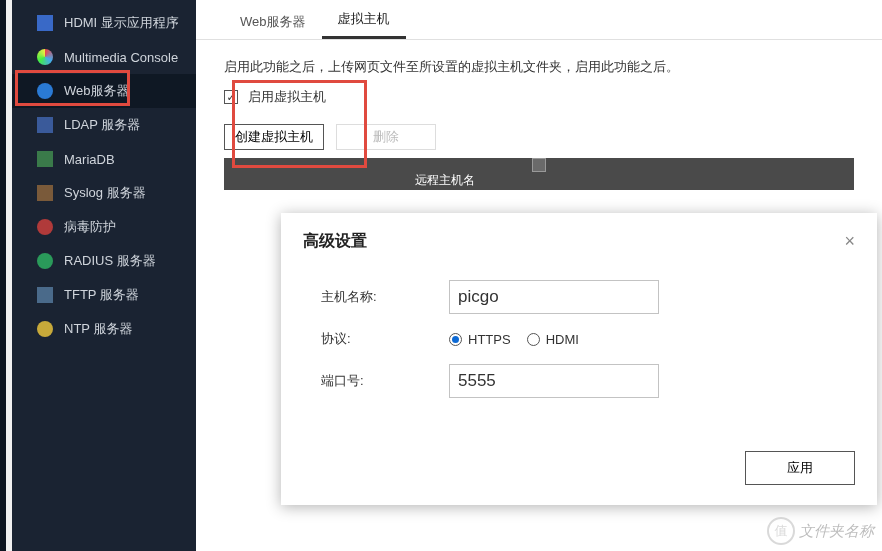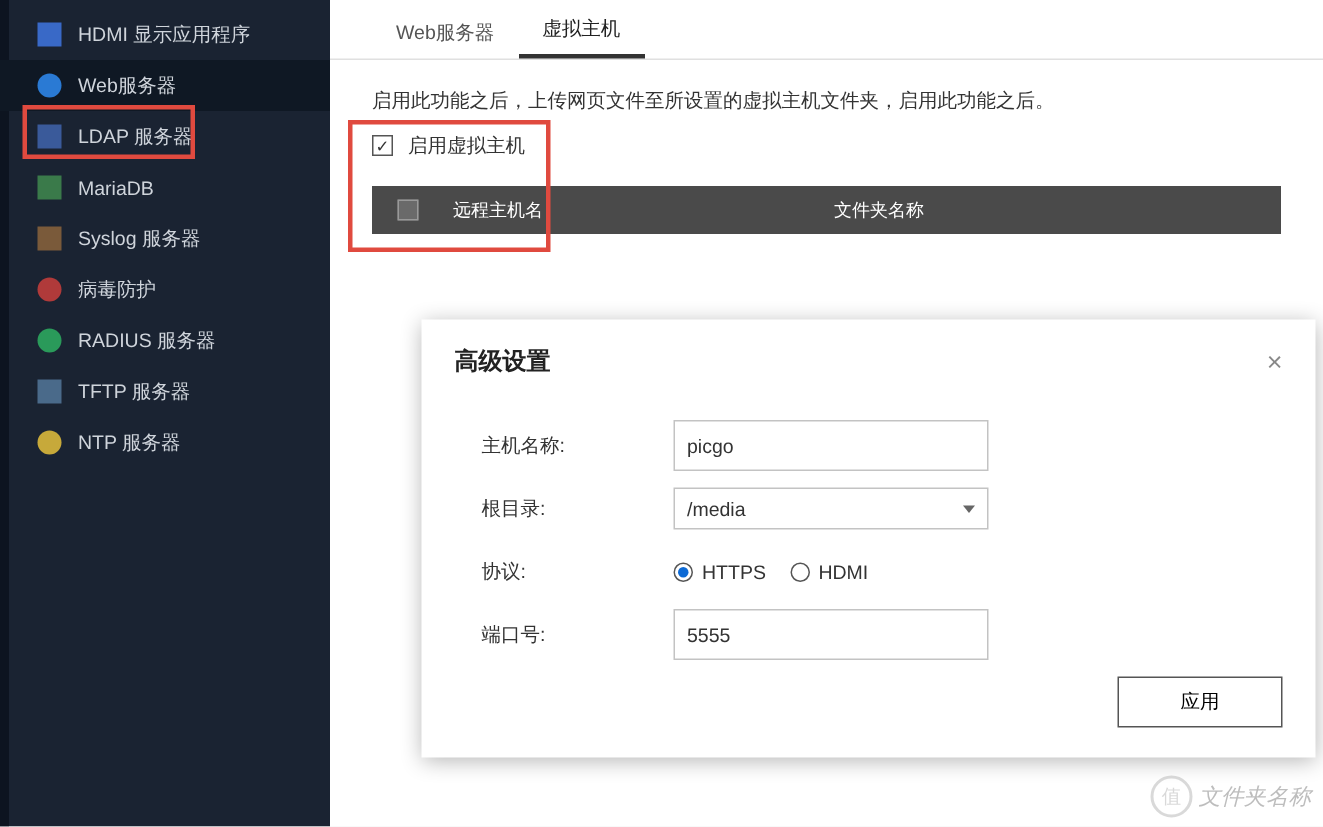--- a/index.html
+++ b/index.html
@@ -1,19 +1,19 @@
 <!DOCTYPE html>
 <html><head>
 <meta charset="utf-8">
 <style>
 * { margin: 0; padding: 0; box-sizing: border-box; font-family: "Microsoft YaHei", Arial, sans-serif; }
 body { width: 882px; height: 551px; overflow: hidden; background: #f0f0f0; position: relative; }
 .app { display: flex; width: 100%; height: 100%; }
 
-.sidebar { width: 220px; background: #1a2332; color: #cfd4db; flex-shrink: 0; padding-top: 6px; }
+.sidebar { width: 184px; background: #1a2332; color: #cfd4db; flex-shrink: 0; padding-top: 6px; margin-left: 12px; }
 .scrollbar-track { position: absolute; left: 0; top: 0; width: 6px; height: 551px; background: #0d1420; }
 
 .sb-item { display: flex; align-items: center; height: 34px; padding-left: 24px; font-size: 13px; cursor: pointer; position: relative; }
 .sb-item.active { background: #0f1824; }
 .sb-icon { width: 18px; height: 18px; margin-right: 10px; display:inline-flex; align-items:center; justify-content:center; font-size:12px; }
 .sb-icon svg, .sb-icon span { width: 16px; height: 16px; display:inline-block; }
 
 .highlight-box-1 { position: absolute; left: 15px; top: 70px; width: 115px; height: 36px; border: 3px solid #e04a3f; pointer-events: none; z-index: 5;}
 .highlight-box-2 { position: absolute; left: 232px; top: 80px; width: 135px; height: 88px; border: 3px solid #e04a3f; pointer-events: none; z-index: 5;}
 
@@ -25,34 +25,34 @@
 .description { font-size: 13px; color: #333; padding: 18px 28px 12px; }
 
 .controls { padding: 0 28px; }
 .checkbox-row { display: flex; align-items: center; font-size: 13px; color: #333; margin-bottom: 18px; }
 .checkbox { width: 14px; height: 14px; border: 1px solid #555; margin-right: 10px; display:inline-flex; align-items:center; justify-content:center; font-size:11px; color:#333;}
 
 .btn-row { display: flex; gap: 12px; margin-bottom: 8px; }
 .btn { width: 100px; height: 26px; font-size: 13px; border: 1px solid #555; background: #fff; cursor: pointer; display:flex; align-items:center; justify-content:center; }
 .btn.disabled { color: #bbb; border-color: #ddd; cursor: default; }
 
-.table-head { display: flex; align-items: center; height: 32px; background: #4a4a4a; color: #fff; font-size: 12px; margin: 0 28px; }
+.table-head { display: flex; align-items: center; height: 32px; background: #4a4a4a; color: #fff; font-size: 12px; margin: 0 28px; flex-direction: column; }
 .th-check { width: 48px; display:flex; justify-content:center; }
 .th-check-box { width:14px; height:14px; border:1px solid #999; background:#6a6a6a;}
 .th1 { width: 260px; padding-left:6px;}
 .th2 { flex: 1; }
 
 .modal { position: absolute; left: 281px; top: 213px; width: 596px; height: 292px; background: #fff; box-shadow: 0 2px 14px rgba(0,0,0,0.3); display:flex; flex-direction:column; }
 .modal-title-row { display:flex; align-items:center; justify-content:space-between; padding: 18px 22px 8px 22px;}
 .modal-title { font-size: 16px; font-weight: bold; color: #222; }
 .close-x { font-size: 18px; color: #888; cursor:pointer; font-family: Arial;}
 .modal-body { padding: 16px 22px 0 40px; flex:1;}
 .form-row { display:flex; align-items:center; height: 42px; font-size: 13px; color:#333; }
 .form-label { width: 128px; }
-.text-input { width: 210px; height: 28px; border: 1px solid #c3c3c3; padding: 16px 8px; font-size: 13px; color:#333; background:#fff;}
+.text-input { width: 210px; height: 28px; border: 1px solid #c3c3c3; padding: 16px 8px; font-size: 17px; color:#333; background:#fff;}
 .select-input { width: 210px; height: 28px; border: 1px solid #c3c3c3; padding: 0 8px; font-size: 13px; color:#333; background:#fff; display:flex; align-items:center; justify-content:space-between;}
 .caret-down { width:0; height:0; border-left:4px solid transparent; border-right:4px solid transparent; border-top:5px solid #666;}
 .radio-group { display:flex; gap: 16px; align-items:center;}
 .radio { width:13px; height:13px; border-radius:50%; border:1px solid #555; display:inline-flex; align-items:center; justify-content:center; margin-right:6px;}
 .radio.checked::after { content:''; width:7px; height:7px; border-radius:50%; background:#0d6ad5; display:block;}
 .radio-item { display:flex; align-items:center; font-size:13px;}
 
 .modal-footer { display:flex; justify-content:flex-end; padding: 0 22px 20px 0;}
 .apply-btn { width: 110px; height: 34px; border: 1px solid #555; background:#fff; font-size:13px; display:flex; align-items:center; justify-content:center; cursor:pointer;}
 
@@ -70,20 +70,26 @@
 
 <div class="app">
   <div class="scrollbar-track"></div>
   <div class="sidebar">
     <div class="sb-item">
         <span class="sb-icon">
           <span class="ic-hdmi"></span>
         </span>
         <span>HDMI 显示应用程序</span>
       </div>
+    <div class="sb-item">
+        <span class="sb-icon">
+          <span class="ic-mm"></span>
+        </span>
+        <span>Multimedia Console</span>
+      </div>
     <div class="sb-item active">
         <span class="sb-icon">
           <span class="ic-web"></span>
         </span>
         <span>Web服务器</span>
       </div>
     <div class="sb-item">
         <span class="sb-icon">
           <span class="ic-ldap"></span>
         </span>
@@ -130,20 +136,24 @@
   <div class="main">
     <div class="tabs">
       <div class="tab">Web服务器</div>
       <div class="tab active">虚拟主机</div>
     </div>
     <div class="description">启用此功能之后，上传网页文件至所设置的虚拟主机文件夹，启用此功能之后。</div>
     <div class="controls">
       <div class="checkbox-row">
         <span class="checkbox">✓</span>
         <span>启用虚拟主机</span>
+      </div>
+      <div class="btn-row">
+        <div class="btn">创建虚拟主机</div>
+        <div class="btn disabled">删除</div>
       </div>
     </div>
     <div class="table-head">
       <div class="th-check">
           <div class="th-check-box"></div>
         </div>
       <div class="th1">远程主机名</div>
       <div class="th2">文件夹名称</div>
     </div>
   </div>
@@ -154,27 +164,20 @@
 
 <div class="modal">
   <div class="modal-title-row">
     <div class="modal-title">高级设置</div>
     <div class="close-x">×</div>
   </div>
   <div class="modal-body">
     <div class="form-row">
       <div class="form-label">主机名称:</div>
       <input class="text-input" value="picgo" style="">
-    </div>
-    <div class="form-row">
-      <div class="form-label">根目录:</div>
-      <div class="select-input">
-        <span>/media</span>
-        <span class="caret-down"></span>
-      </div>
     </div>
     <div class="form-row">
       <div class="form-label">协议:</div>
       <div class="radio-group">
         <div class="radio-item">
             <span class="radio checked"></span>
             <span>HTTPS</span>
           </div>
         <div class="radio-item">
             <span class="radio"></span>

